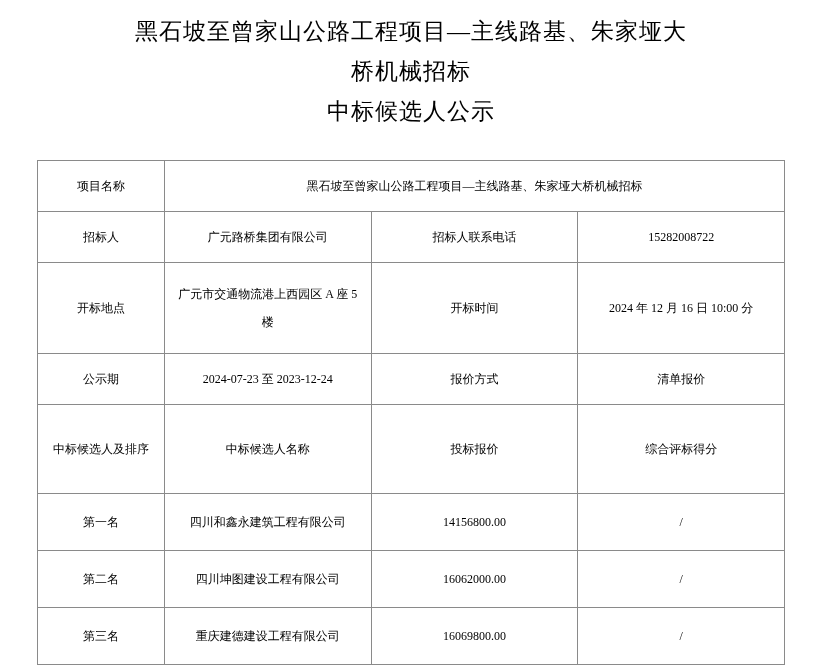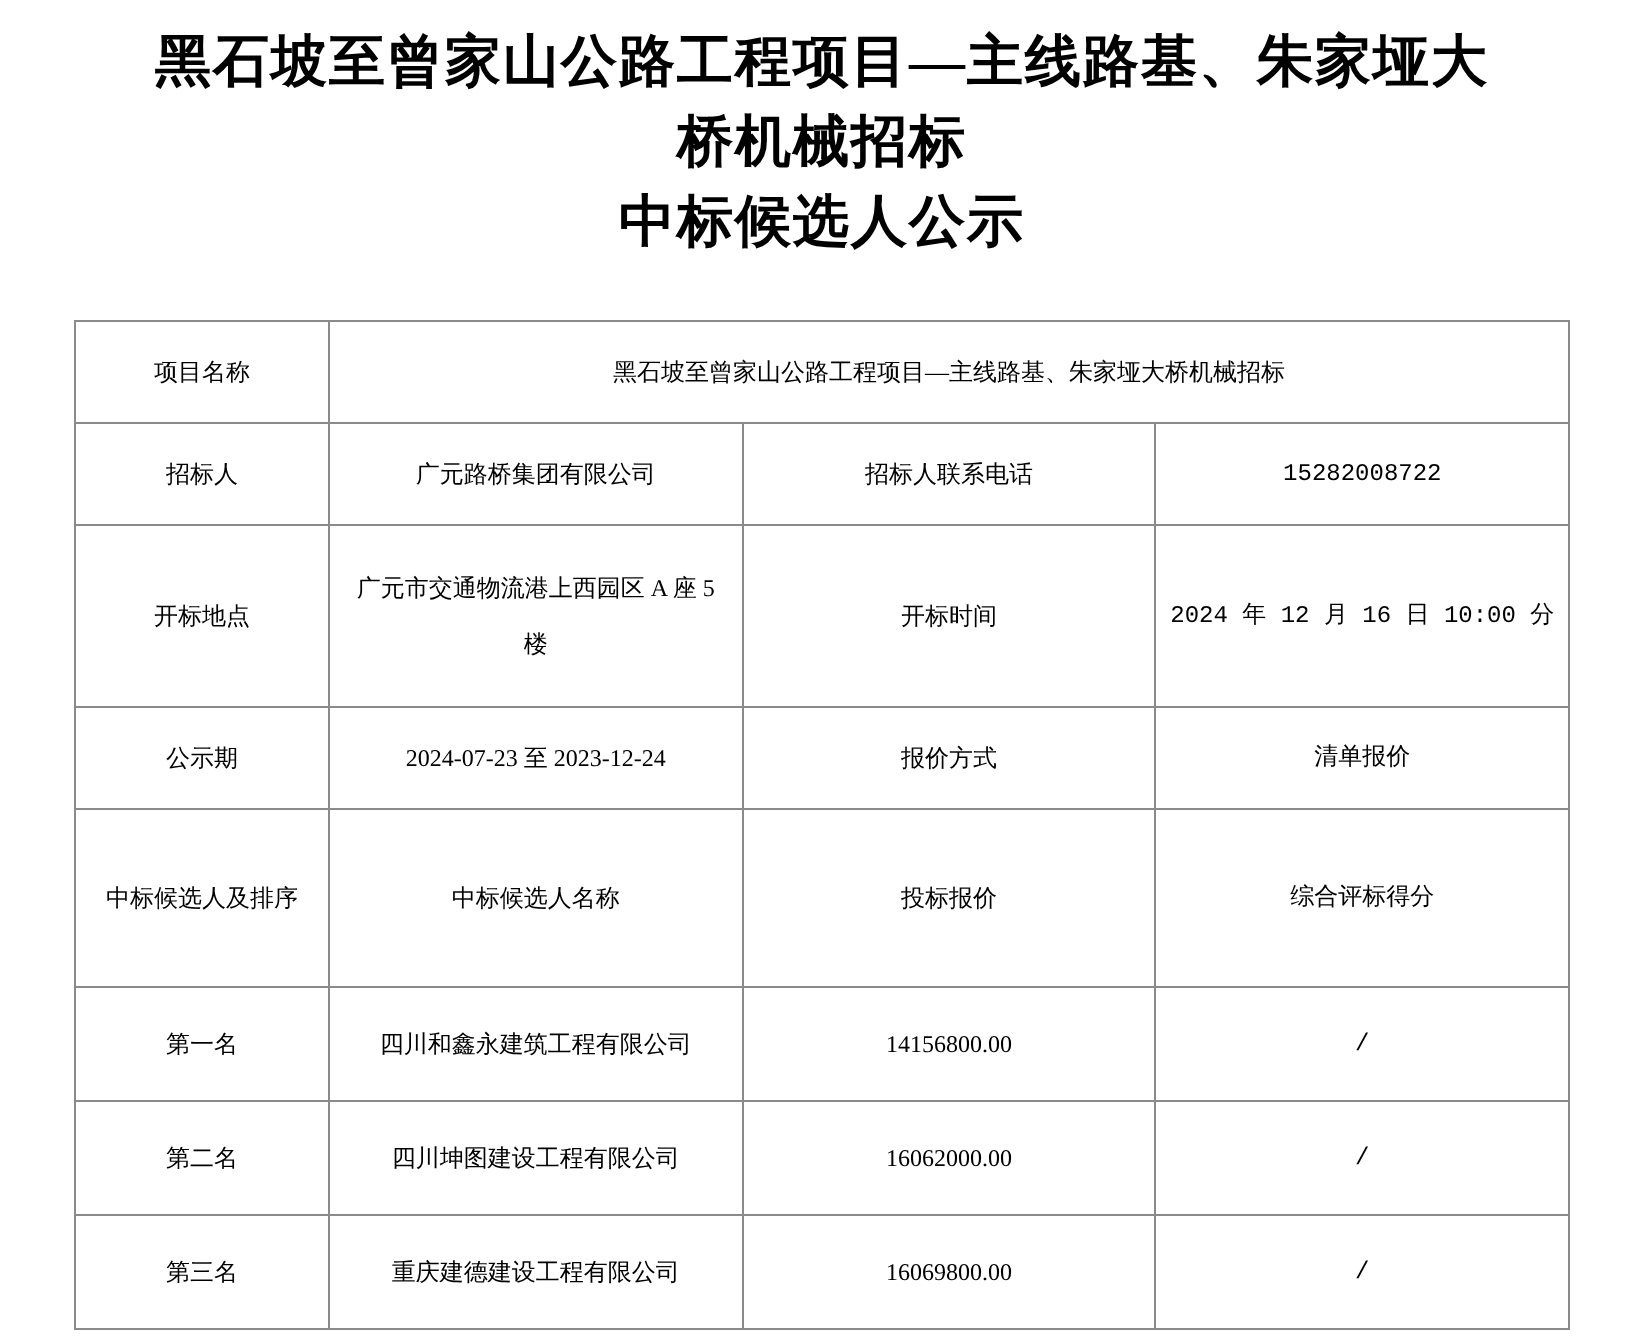--- a/index.html
+++ b/index.html
@@ -15,22 +15,22 @@
   }
   .page {
     width: 822px;
     height: 672px;
     position: relative;
     box-sizing: border-box;
   }
   .doc-title {
     padding-top: 12px;
     text-align: center;
-    font-size: 28px;
-    font-weight: bold;
+    font-size: 23px;
+    font-weight: normal;
     line-height: 40px;
     letter-spacing: 1px;
   }
   .title-line {
     display: block;
   }
   .title-line.l1 {
     padding: 0 55px;
   }
   table.main {
@@ -43,21 +43,21 @@
     border: 1px solid #8a8a8a;
     font-size: 12px;
     text-align: center;
     vertical-align: middle;
     padding: 6px 6px;
     line-height: 28px;
   }
   .c-label { width: 114px; }
   .c-mid   { width: 292px; }
   .c-lbl2  { width: 172px; }
-  .c-val2  { width: 170px; font-family: Liberation Mono, monospace; }
+  .c-val2  { width: 170px; }
   .h-row td { height: 38px; }
   .tall td { height: 78px; }
   .cand td { height: 76px; }
   .rank td { height: 44px; }
   .two-line { line-height: 30px; margin-left: 46px; }
 </style>
 </head>
 <body>
 
 <div class="page">

